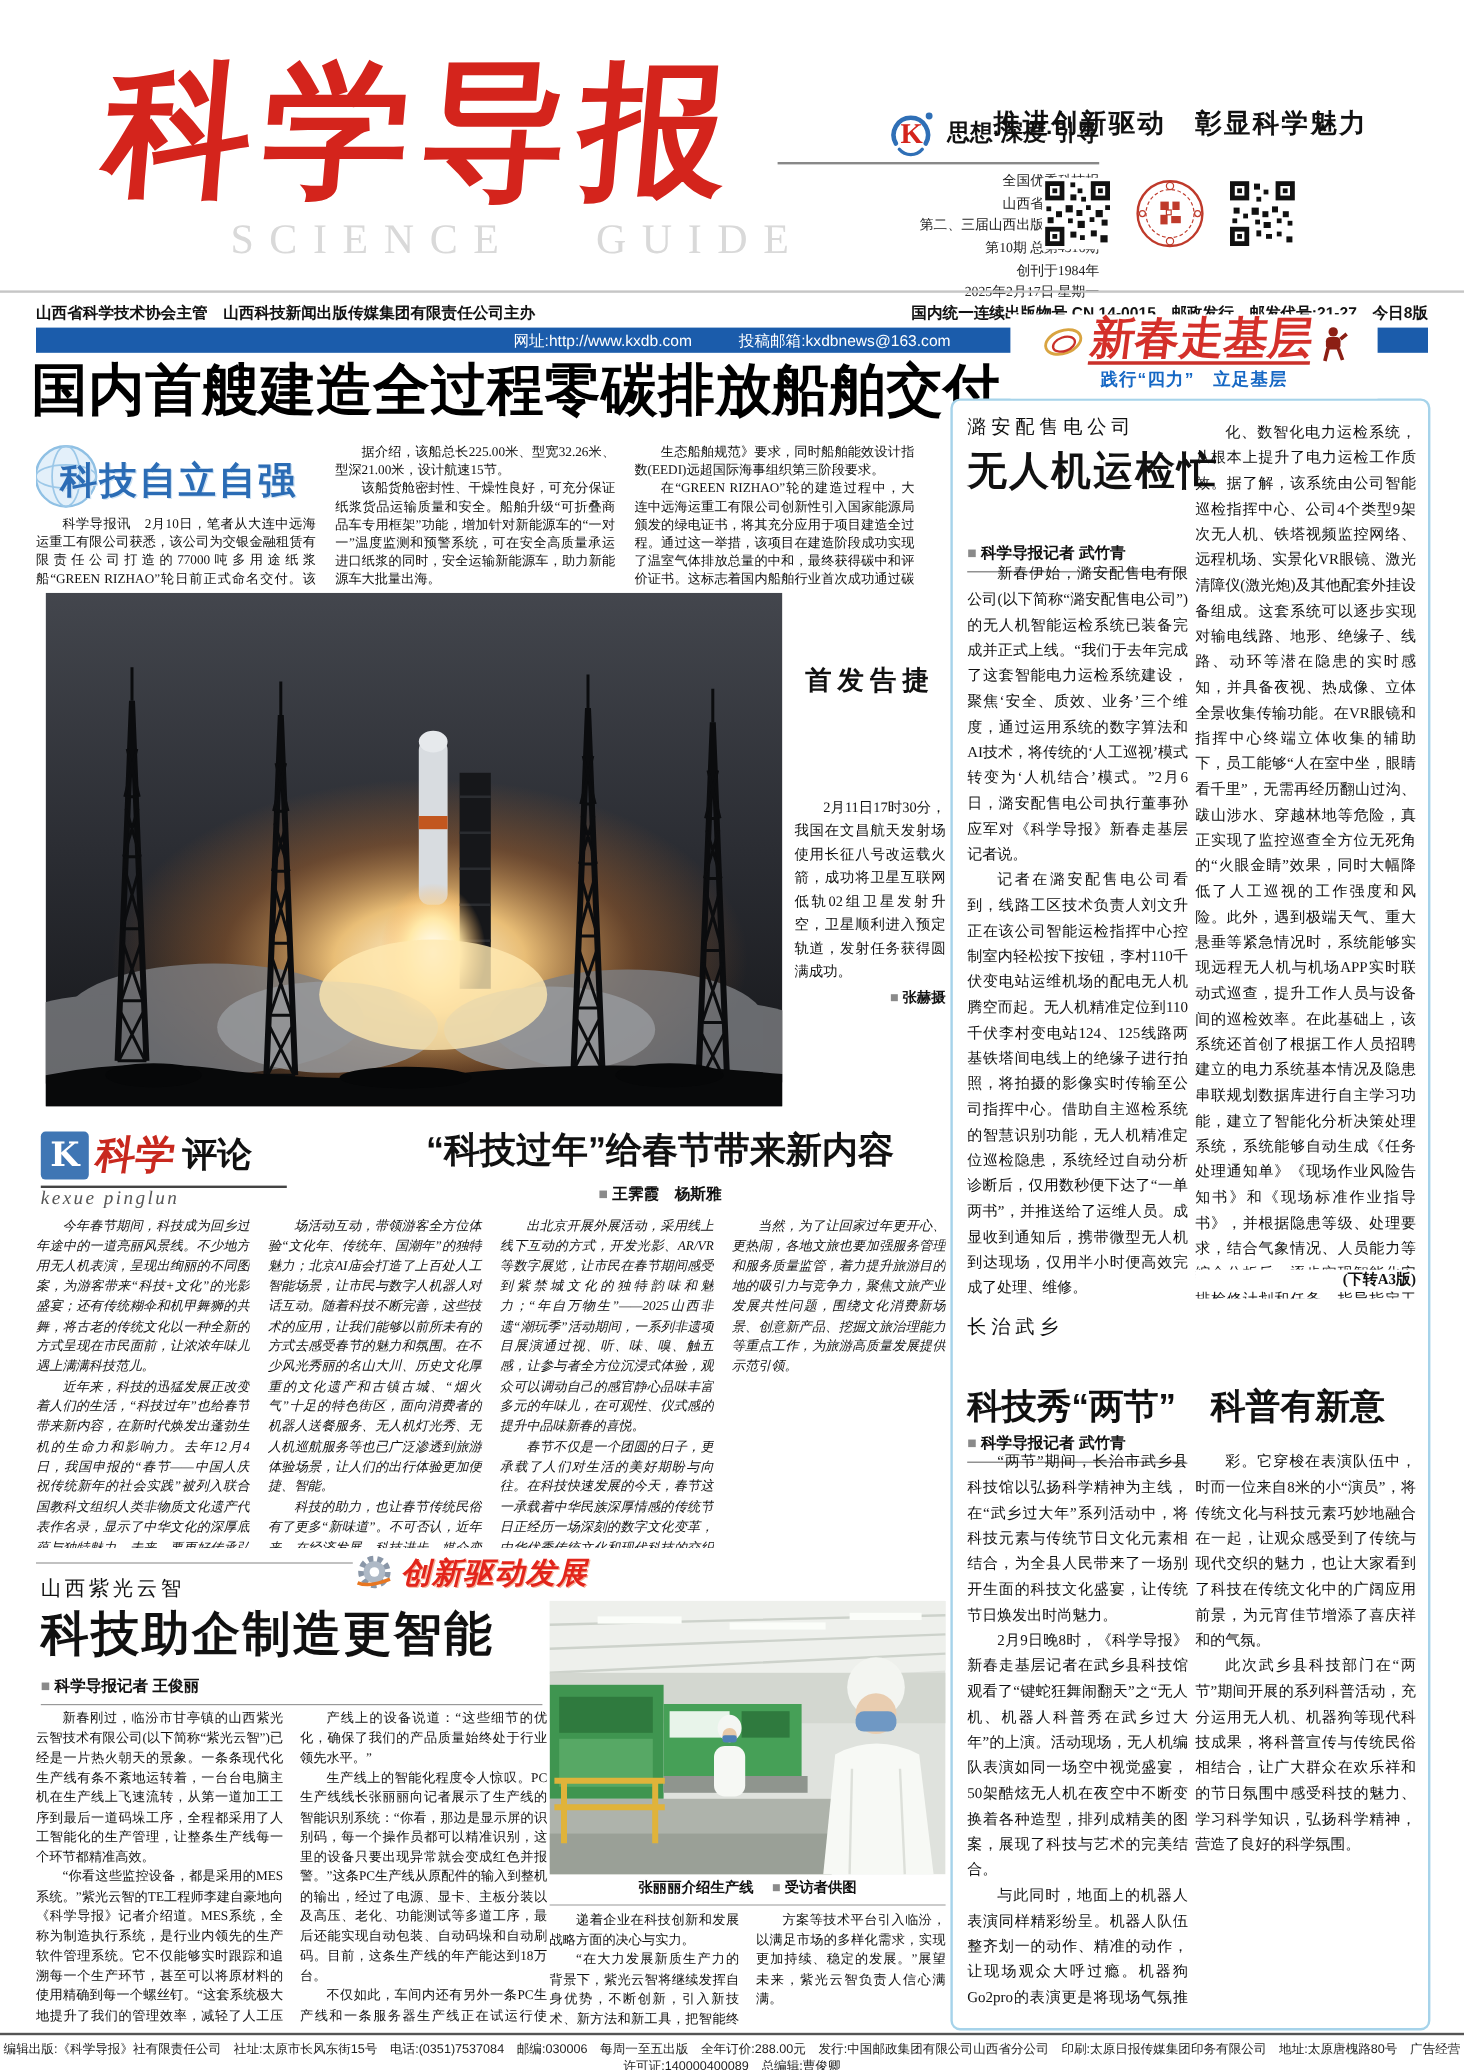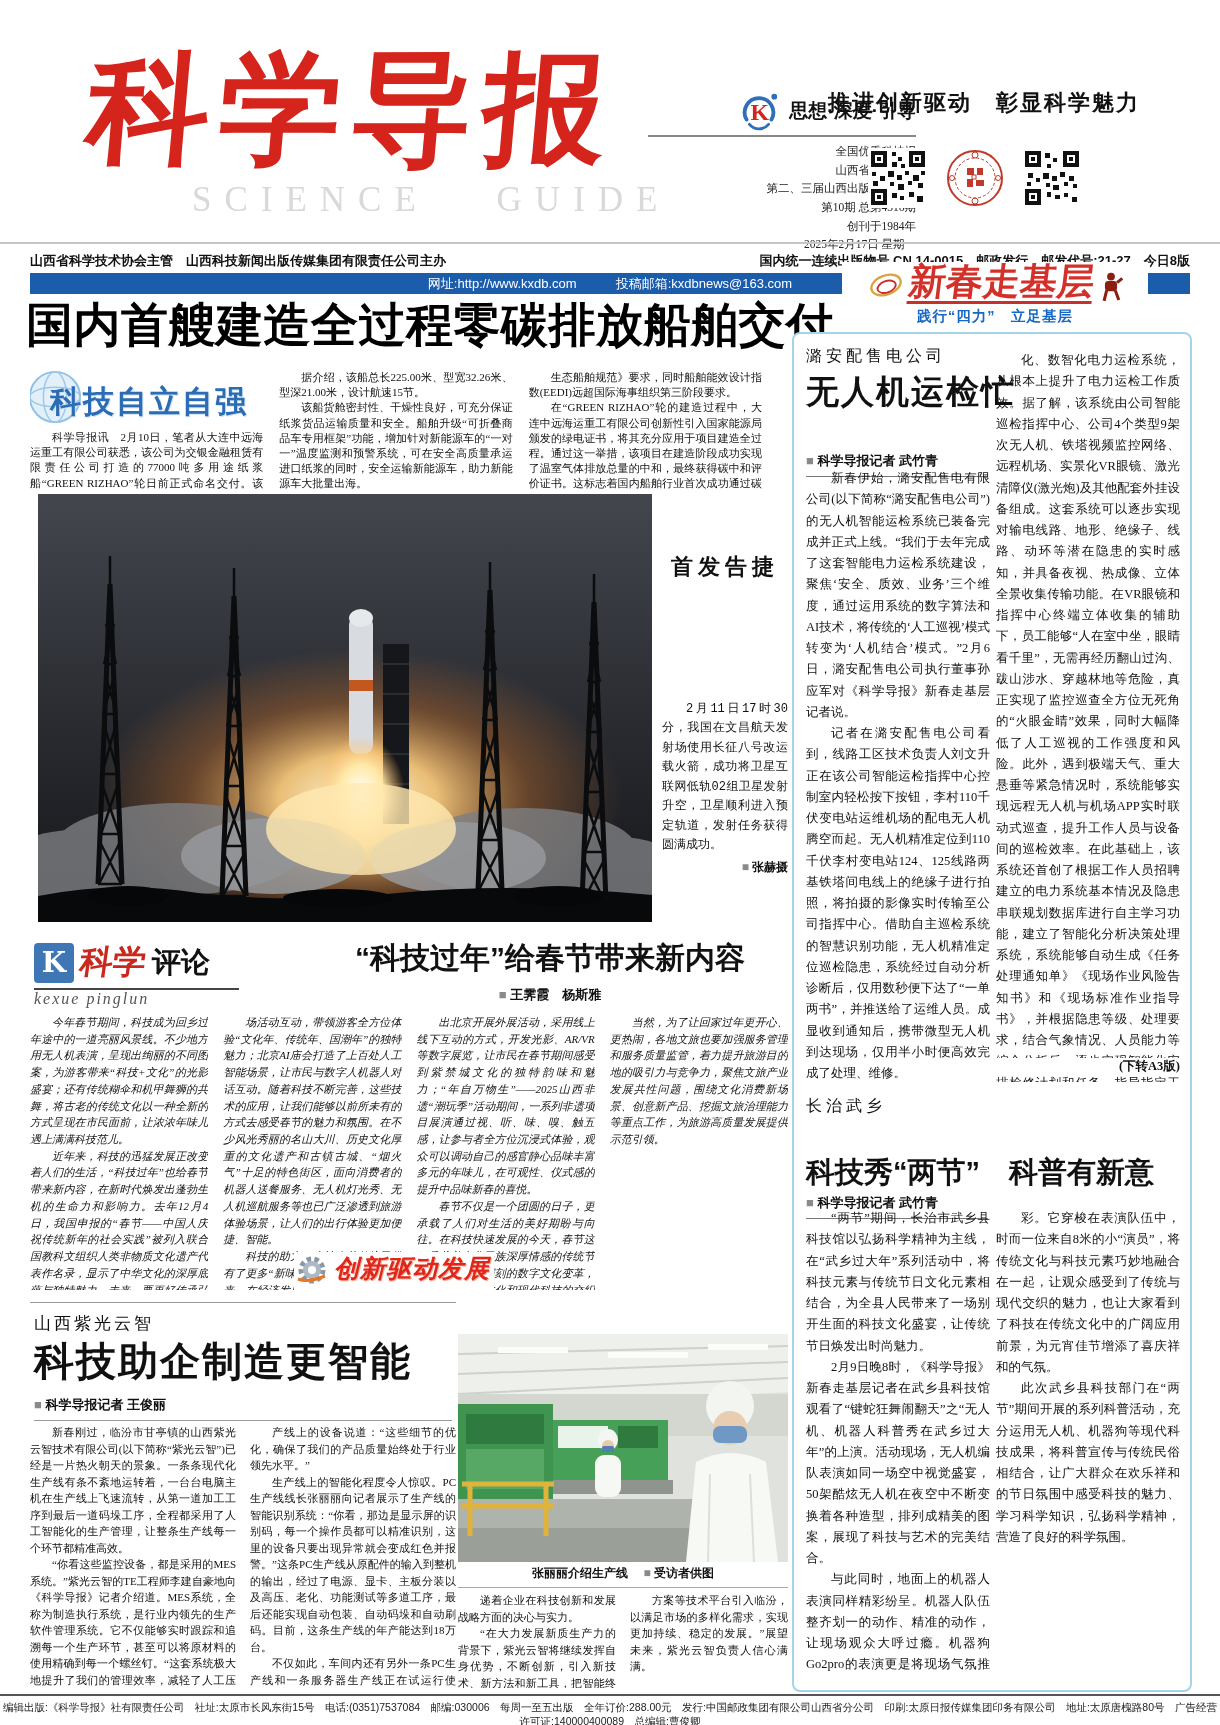--- a/index.html
+++ b/index.html
@@ -38,21 +38,21 @@
   .badge{position:relative;height:56px;margin-bottom:4px;}
   .badge-globe{position:absolute;left:-4px;top:-2px;width:58px;height:58px;}
   .badge-text{position:absolute;left:20px;top:10px;font-size:31px;font-weight:900;color:#2b6cb5;
               letter-spacing:2px;font-family:"DejaVu Serif",serif;text-shadow:1px 1px 0 #cfe2f2;}
 
   
   .rocket-photo{left:38px;top:494px;width:614px;height:428px;}
   .photo-side{left:662px;top:494px;width:126px;height:428px;}
   .photo-title{margin-top:58px;text-align:center;font-size:22px;font-weight:900;letter-spacing:5px;
                font-family:"Liberation Sans",sans-serif;}
-  .photo-caption{margin-top:118px;font-size:12px;line-height:1.62;font-family:Liberation Mono, monospace;}
+  .photo-caption{margin-top:82px;font-size:12px;line-height:1.62;}
   .photo-credit{text-align:right;font-size:12px;font-weight:bold;margin-top:3px;text-indent:0;}
 
   
   .com-logo{left:34px;top:940px;width:250px;}
   .com-logo-row{display:flex;align-items:center;gap:6px;}
   .kbox{width:40px;height:40px;background:#3f76b4;color:#fff;font-size:28px;font-weight:bold;
         display:flex;align-items:center;justify-content:center;border-radius:4px;font-family:"DejaVu Serif",serif;}
   .com-cn{font-size:33px;font-weight:900;color:#c8281e;transform:skewX(-8deg);font-family:"DejaVu Serif",serif;}
   .com-suffix{font-size:29px;font-weight:900;font-family:"Liberation Sans",sans-serif;}
   .com-pinyin{border-top:2px solid #444;margin-top:3px;padding-top:0;width:205px;font-style:italic;
@@ -70,21 +70,21 @@
   .bl-rule{left:30px;top:1302px;width:426px;border-top:1px solid #999;}
   .bl-kicker{left:34px;top:1312px;font-size:17px;letter-spacing:3px;font-family:"Liberation Sans",sans-serif;}
   .bl-headline{left:34px;top:1334px;font-size:40px;font-weight:900;letter-spacing:2px;
                font-family:"Liberation Sans",sans-serif;white-space:nowrap;}
   .bl-byline{left:34px;top:1396px;width:418px;border-bottom:1px solid #999;padding-bottom:6px;
              font-size:13px;font-weight:bold;font-family:"Liberation Sans",sans-serif;}
   .bl-body{left:30px;top:1424px;width:426px;height:264px;display:flex;gap:14px;overflow:hidden;
            font-size:11px;line-height:1.5;}
   .bl-col{flex:1;overflow:hidden;}
 
-  .inno-banner{left:294px;top:1252px;width:200px;height:40px;display:flex;gap:4px;background:#fff;}
+  .inno-banner{left:294px;top:1290px;width:200px;height:40px;display:flex;align-items:center;gap:4px;background:#fff;}
   .inno-text{font-size:25px;font-weight:900;font-style:italic;color:#e2251b;letter-spacing:1px;
              font-family:"Liberation Sans",sans-serif;text-shadow:1px 1px 0 #f6b199;}
 
   .factory-photo{left:458px;top:1334px;width:330px;height:228px;}
   .factory-cap{left:458px;top:1565px;width:330px;text-align:center;font-size:12px;font-weight:600;
                border-bottom:1px solid #aaa;padding-bottom:5px;font-family:"Liberation Sans",sans-serif;}
   .bp-body{left:458px;top:1592px;width:330px;height:96px;display:flex;gap:14px;overflow:hidden;
            font-size:11px;line-height:1.5;}
 
   

